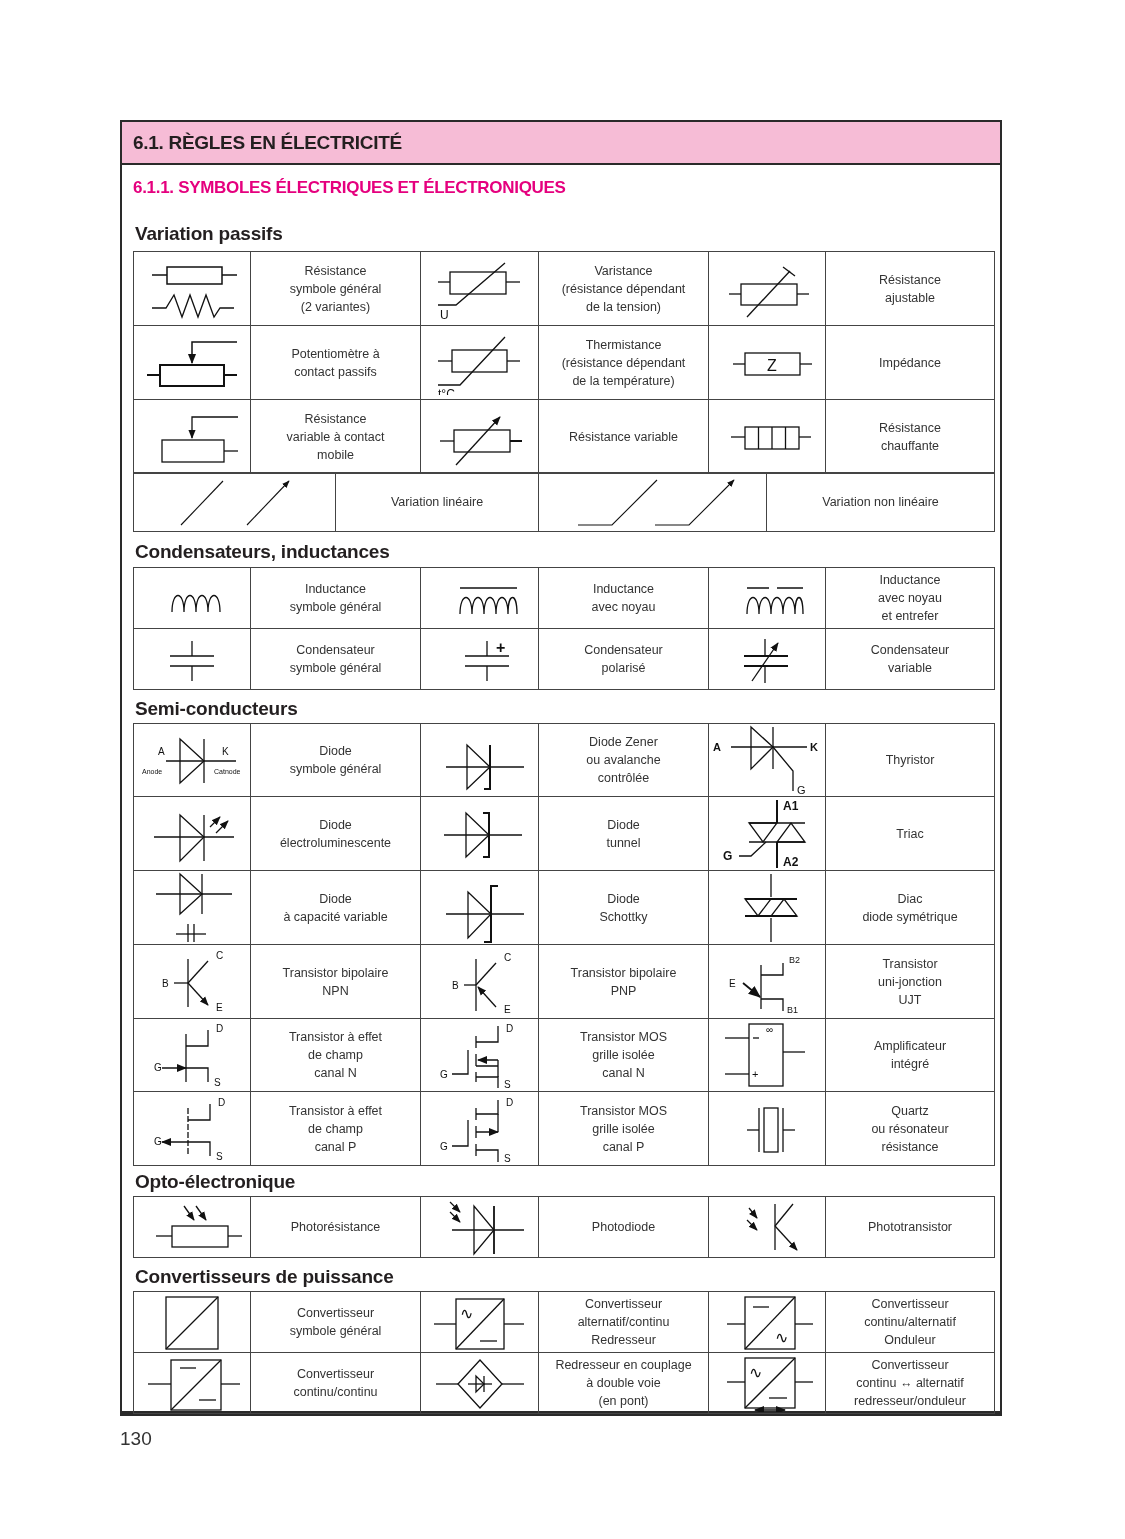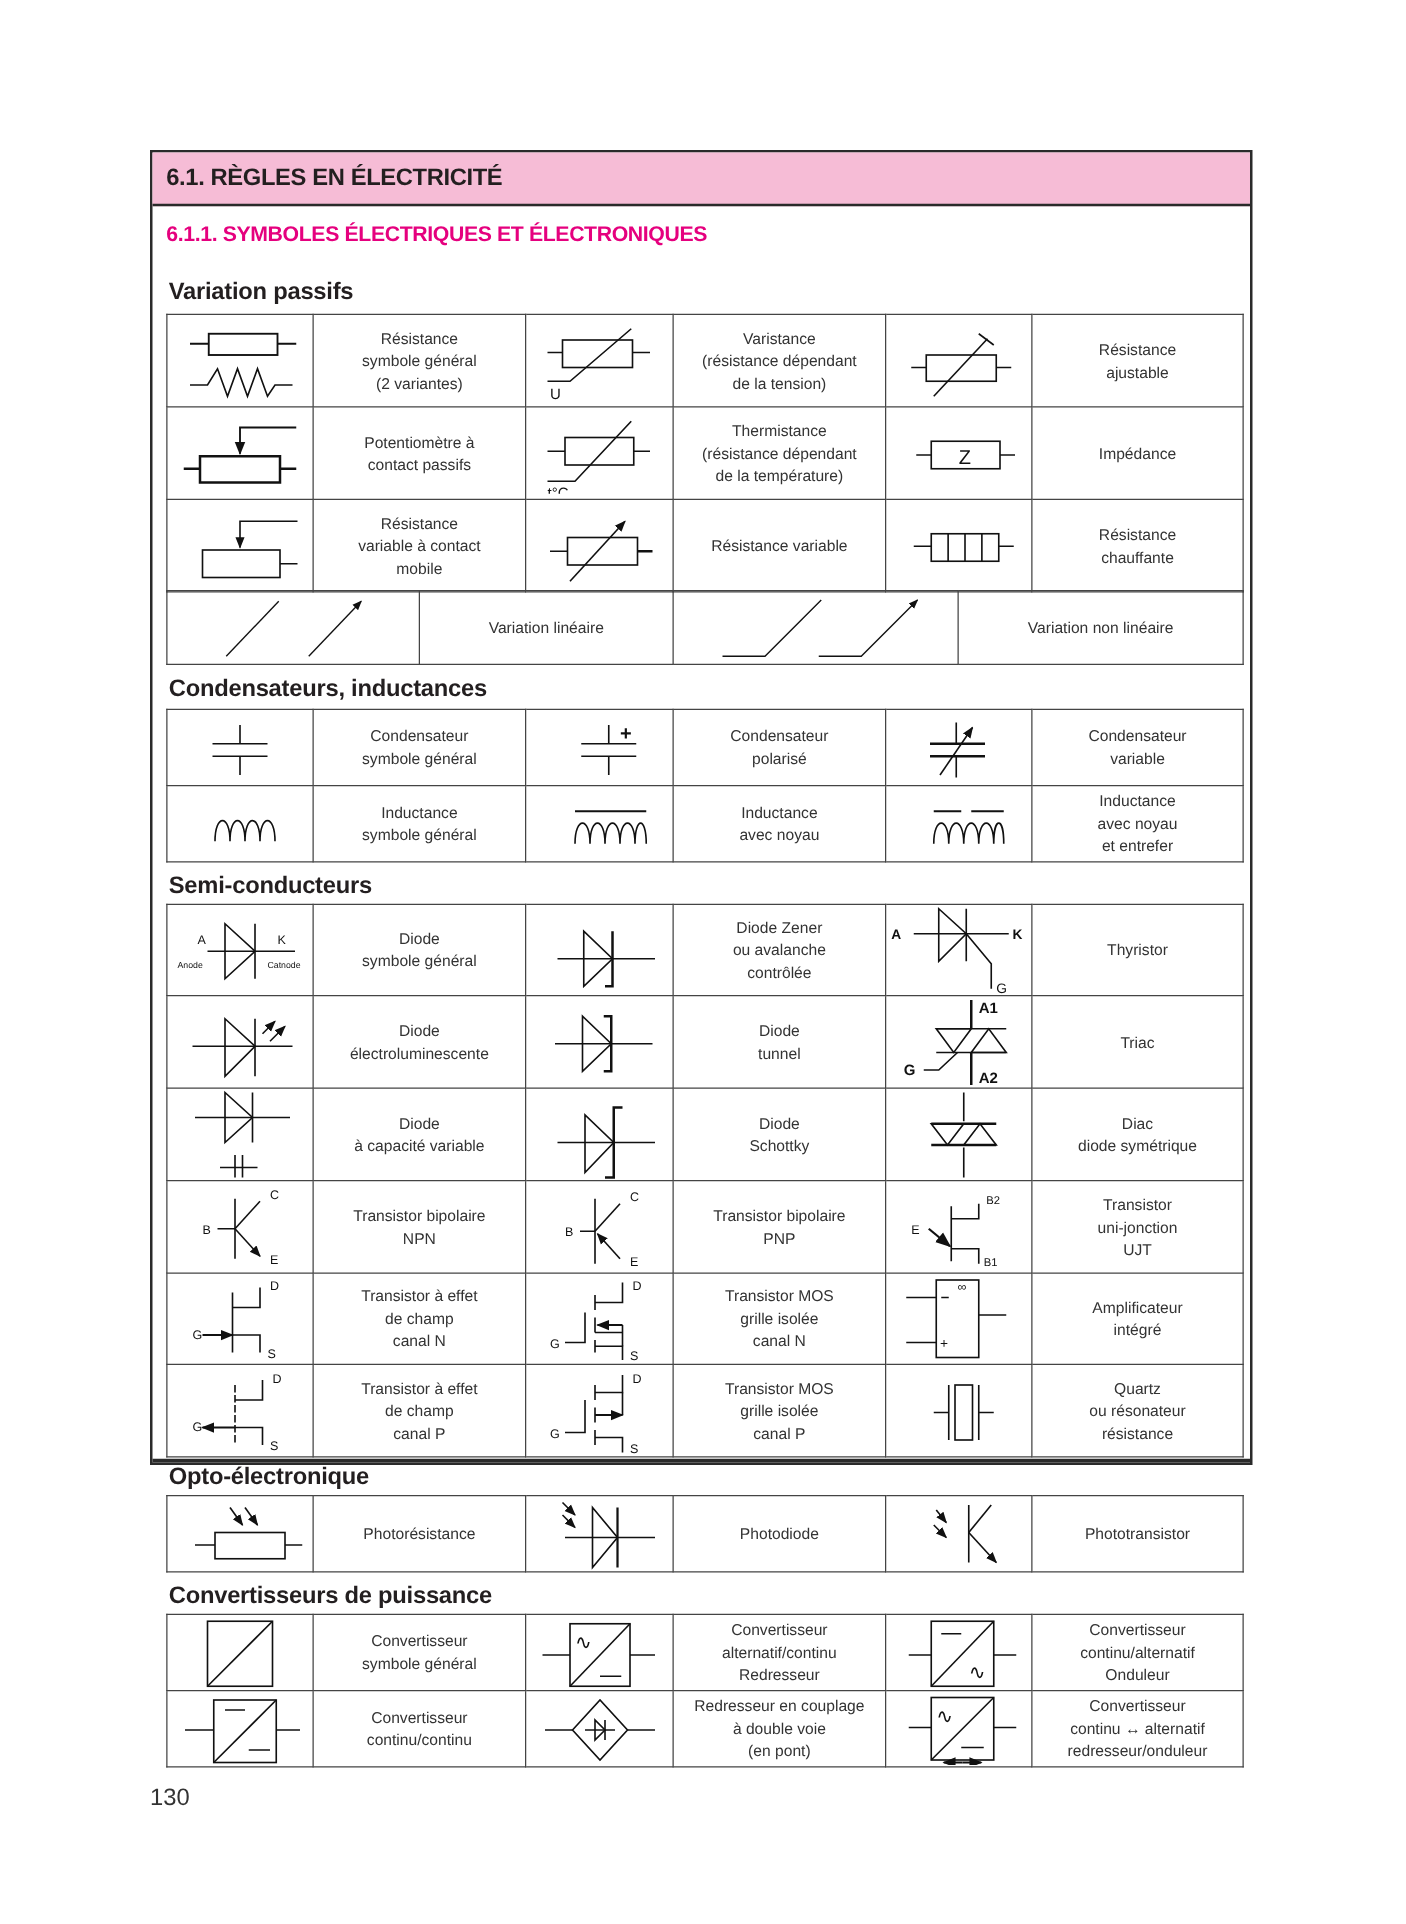--- a/index.html
+++ b/index.html
@@ -1,17 +1,17 @@
 <!DOCTYPE html>
 <html><head>
 <meta charset="utf-8">
 <style>
   html, body { margin:0; padding:0; background:#ffffff; }
   body { width:1125px; height:1539px; position:relative; font-family:"Liberation Sans", sans-serif; color:#222; overflow:hidden; }
-  .frame { position:absolute; left:120px; top:120px; width:882px; height:1052px; border:2px solid #2a2a2a; box-sizing:border-box; }
+  .frame { position:absolute; left:120px; top:120px; width:882px; height:1296px; border:2px solid #2a2a2a; box-sizing:border-box; }
   .frame::after { content:""; position:absolute; left:0; right:0; bottom:0; height:3px; background:#2a2a2a; }
   .chapter { position:absolute; left:0; top:0; right:0; height:43px; background:#f6bcd6; border-bottom:2px solid #2a2a2a; box-sizing:border-box; }
   .chapter span { position:absolute; left:11px; top:10px; font-size:19px; font-weight:bold; color:#231f20; letter-spacing:-0.3px; }
   .subtitle { position:absolute; left:133px; top:178px; font-size:17px; font-weight:bold; color:#e5007e; letter-spacing:-0.3px; }
   .sec { position:absolute; left:135px; font-size:19px; font-weight:bold; color:#231f20; letter-spacing:-0.2px; }
   table.g { position:absolute; left:133px; border-collapse:collapse; table-layout:fixed; }
   table.g td { border:1.5px solid #444; padding:0; text-align:center; vertical-align:middle; font-size:12.5px; line-height:18px; color:#333; }
   td.sym svg { display:block; margin:0 auto; }
   .pagenum { position:absolute; left:120px; top:1428px; font-size:19px; color:#333; }
   svg text { font-family:"Liberation Sans", sans-serif; }
@@ -184,20 +184,47 @@
       <col style="width:170px">
       <col style="width:118px">
       <col style="width:170px">
       <col style="width:117px">
       <col style="width:169px">
     </colgroup>
   <tbody>
       <tr style="height:61px">
     <td class="sym">
       <svg width="100" height="56" stroke="#111" fill="none" stroke-width="1.3">
+        <path d="M30,42 C30,20 42,20 42,42 C42,20 54,20 54,42 C54,20 66,20 66,42 C66,20 78,20 78,42"></path>
+      </svg>
+    </td>
+    <td style="white-space:pre-line">Inductance
+symbole général</td>
+    <td class="sym">
+      <svg width="100" height="56" stroke="#111" fill="none" stroke-width="1.3">
+        <line x1="30" y1="18" x2="87" y2="18" stroke-width="1.5"></line>
+        <path d="M30,44 C30,22 42,22 42,44 C42,22 54,22 54,44 C54,22 66,22 66,44 C66,22 78,22 78,44 C78,22 87,22 87,44"></path>
+      </svg>
+    </td>
+    <td style="white-space:pre-line">Inductance
+avec noyau</td>
+    <td class="sym">
+      <svg width="100" height="56" stroke="#111" fill="none" stroke-width="1.3">
+        <line x1="30" y1="18" x2="52" y2="18" stroke-width="1.5"></line>
+            <line x1="60" y1="18" x2="86" y2="18" stroke-width="1.5"></line>
+        <path d="M30,44 C30,22 42,22 42,44 C42,22 54,22 54,44 C54,22 66,22 66,44 C66,22 78,22 78,44 C78,22 86,22 86,44"></path>
+      </svg>
+    </td>
+    <td style="white-space:pre-line">Inductance
+avec noyau
+et entrefer</td>
+  </tr>
+  <tr style="height:61px">
+    <td class="sym">
+      <svg width="100" height="56" stroke="#111" fill="none" stroke-width="1.3">
         <line x1="50" y1="10" x2="50" y2="25"></line>
             <line x1="28" y1="25" x2="72" y2="25"></line>
             <line x1="28" y1="35" x2="72" y2="35"></line>
             <line x1="50" y1="35" x2="50" y2="50"></line>
       </svg>
     </td>
     <td style="white-space:pre-line">Condensateur
 symbole général</td>
     <td class="sym">
       <svg width="100" height="56" stroke="#111" fill="none" stroke-width="1.3">
@@ -214,47 +241,20 @@
       <svg width="100" height="56" stroke="#111" fill="none" stroke-width="1.3">
         <line x1="48" y1="8" x2="48" y2="25"></line>
             <line x1="27" y1="25" x2="71" y2="25" stroke-width="2"></line>
             <line x1="27" y1="35" x2="71" y2="35" stroke-width="2"></line>
             <line x1="48" y1="35" x2="48" y2="52"></line>
         <line x1="35" y1="50" x2="61" y2="12" marker-end="url(#arr)"></line>
       </svg>
     </td>
     <td style="white-space:pre-line">Condensateur
 variable</td>
-  </tr>
-  <tr style="height:61px">
-    <td class="sym">
-      <svg width="100" height="56" stroke="#111" fill="none" stroke-width="1.3">
-        <path d="M30,42 C30,20 42,20 42,42 C42,20 54,20 54,42 C54,20 66,20 66,42 C66,20 78,20 78,42"></path>
-      </svg>
-    </td>
-    <td style="white-space:pre-line">Inductance
-symbole général</td>
-    <td class="sym">
-      <svg width="100" height="56" stroke="#111" fill="none" stroke-width="1.3">
-        <line x1="30" y1="18" x2="87" y2="18" stroke-width="1.5"></line>
-        <path d="M30,44 C30,22 42,22 42,44 C42,22 54,22 54,44 C54,22 66,22 66,44 C66,22 78,22 78,44 C78,22 87,22 87,44"></path>
-      </svg>
-    </td>
-    <td style="white-space:pre-line">Inductance
-avec noyau</td>
-    <td class="sym">
-      <svg width="100" height="56" stroke="#111" fill="none" stroke-width="1.3">
-        <line x1="30" y1="18" x2="52" y2="18" stroke-width="1.5"></line>
-            <line x1="60" y1="18" x2="86" y2="18" stroke-width="1.5"></line>
-        <path d="M30,44 C30,22 42,22 42,44 C42,22 54,22 54,44 C54,22 66,22 66,44 C66,22 78,22 78,44 C78,22 86,22 86,44"></path>
-      </svg>
-    </td>
-    <td style="white-space:pre-line">Inductance
-avec noyau
-et entrefer</td>
   </tr>
 </tbody>
   </table>
 
 <div class="sec" style="top:698px">Semi-conducteurs</div>
 <table class="g" style="top:723px">
   <colgroup>
       <col style="width:117px">
       <col style="width:170px">
       <col style="width:118px">

